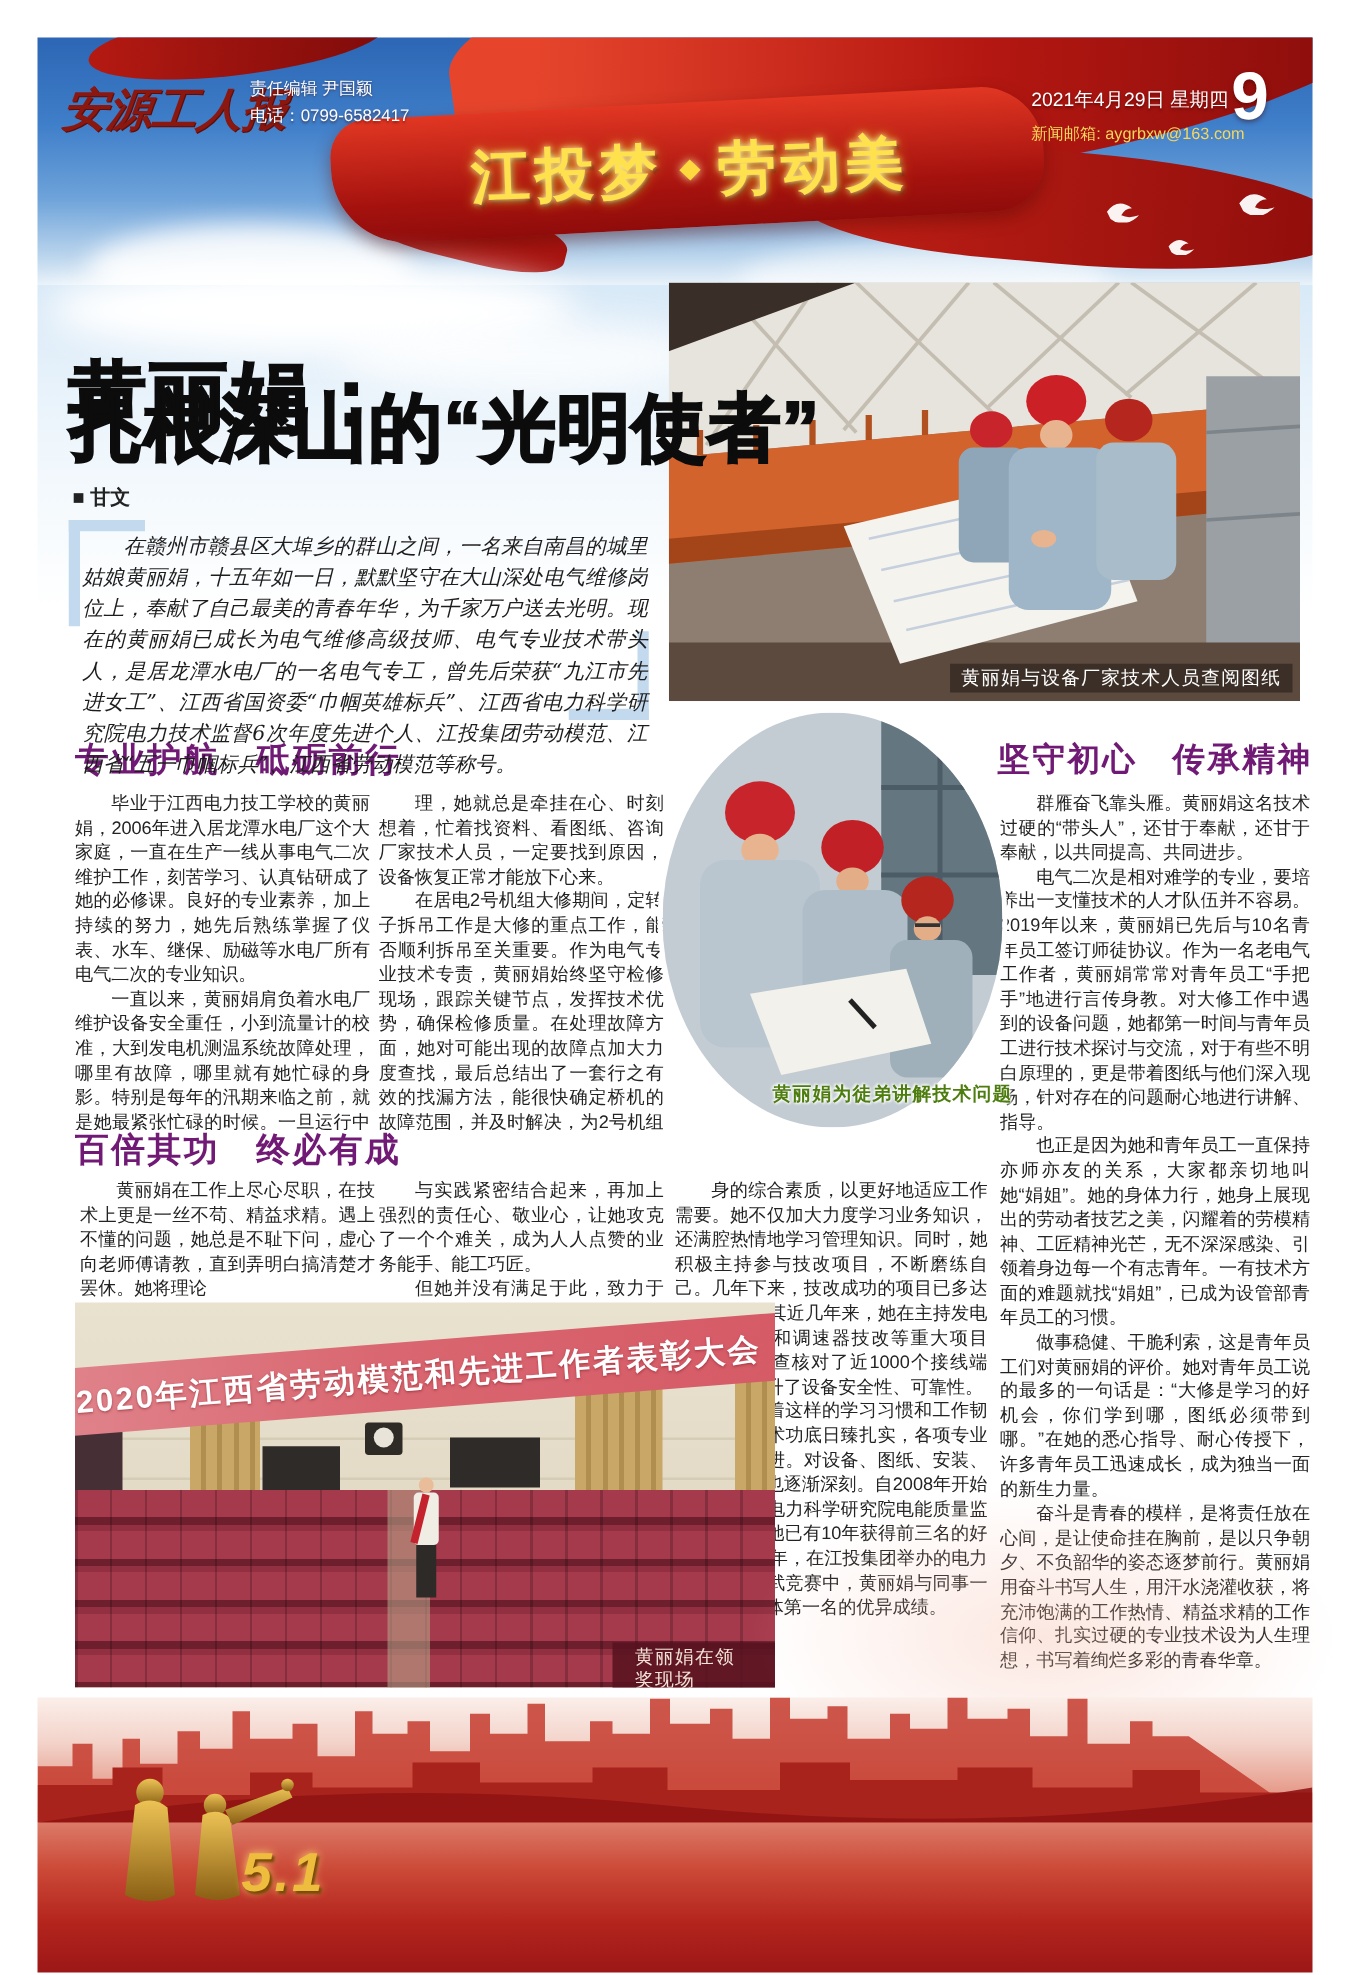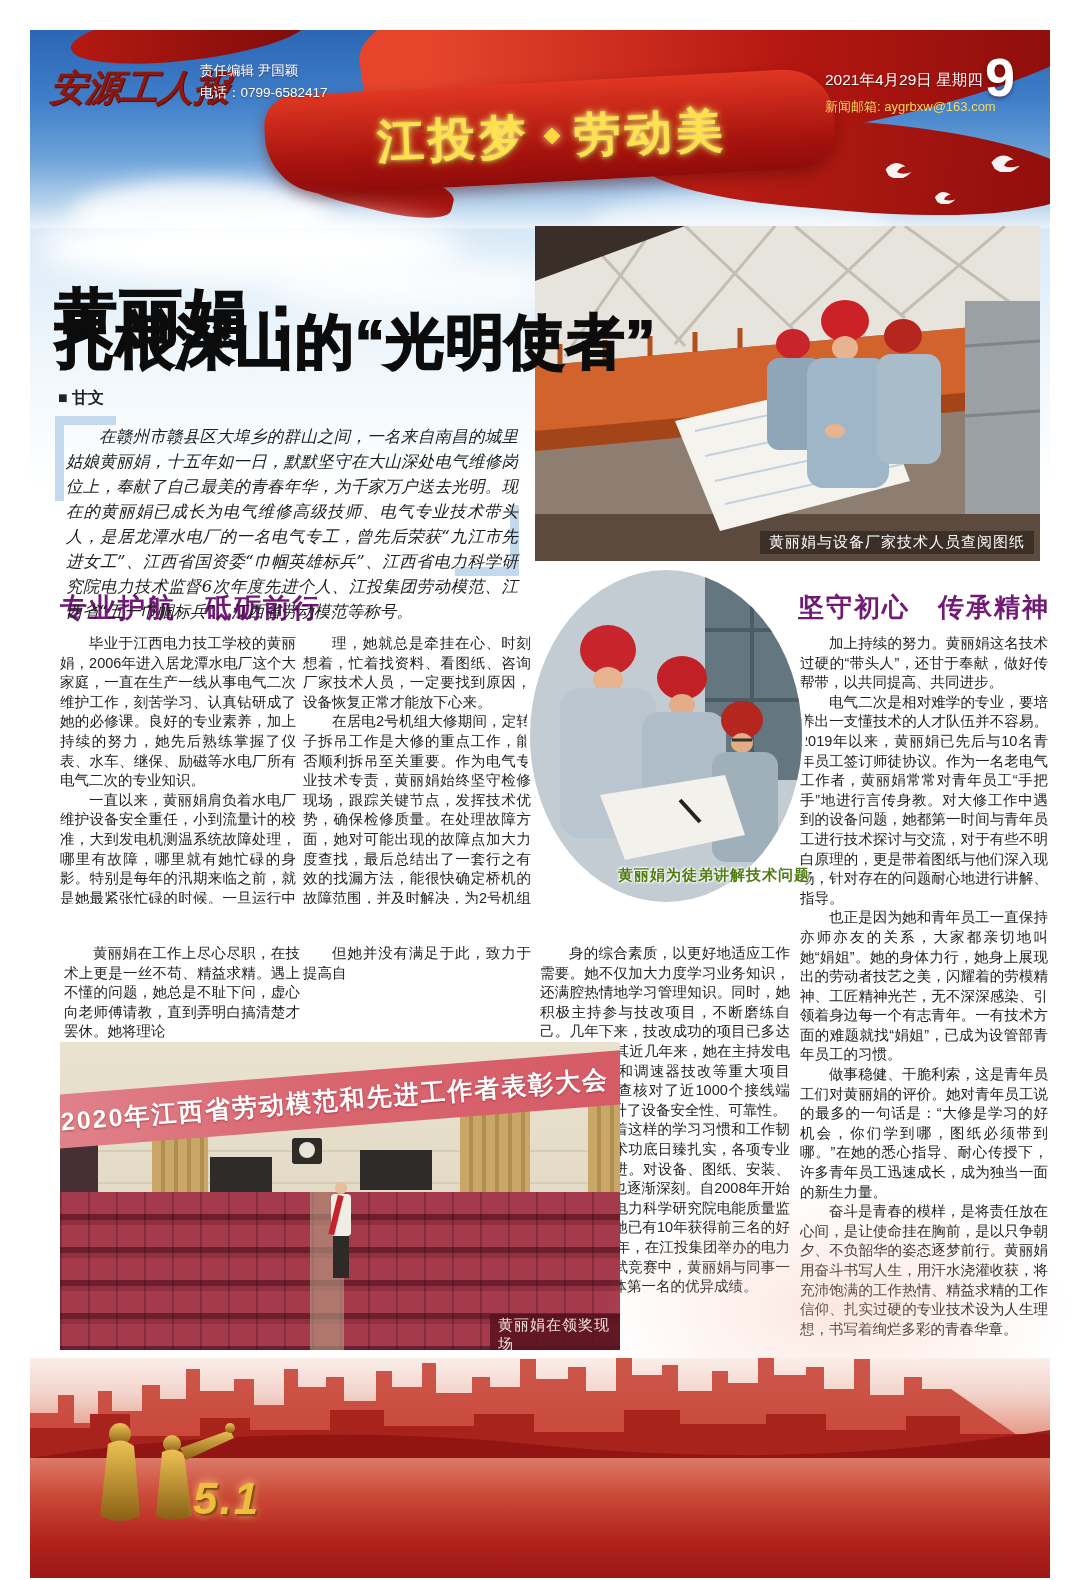--- a/index.html
+++ b/index.html
@@ -72,21 +72,21 @@
          background:
           repeating-linear-gradient(90deg,rgba(0,0,0,.20) 0 2px,rgba(255,255,255,0) 2px 28px),
           repeating-linear-gradient(180deg,#a63a4d 0 22px,#6e1f2e 22px 28px,#923042 28px 33px);}
   .aisle{position:absolute;left:250px;top:150px;width:34px;height:158px;background:#b8a98c;opacity:.55;}
   .figure{position:absolute;left:268px;top:140px;width:26px;height:96px;z-index:3;}
   .fig-head{position:absolute;left:7px;top:0;width:12px;height:12px;border-radius:50%;background:#e9bd9a;}
   .fig-body{position:absolute;left:3px;top:12px;width:20px;height:42px;border-radius:4px;background:#f0ede4;}
   .fig-sash{position:absolute;left:5px;top:13px;width:6px;height:40px;background:#c4232d;transform:rotate(14deg);}
   .fig-legs{position:absolute;left:5px;top:54px;width:16px;height:42px;background:#2d2a28;}
   .aw-cap{position:absolute;left:430px;top:272px;background:rgba(86,18,30,.85);color:#f3e3d6;font-size:15px;
-          padding:2px 8px;letter-spacing:1px;z-index:4;}
+          padding:2px 18px;letter-spacing:1px;z-index:4;}
 
   
   .bracket-tl{position:absolute;left:55px;top:416px;width:52px;height:76px;z-index:2;
               border-left:9px solid #c3d9ee;border-top:9px solid #c3d9ee;}
   .bracket-br{position:absolute;left:455px;top:505px;width:55px;height:62px;z-index:2;
               border-right:9px solid #c3d9ee;border-bottom:9px solid #c3d9ee;}
   .intro{position:absolute;left:66px;top:424px;width:452px;height:146px;z-index:3;
          font-family:"DejaVu Serif","Liberation Serif",serif;font-style:italic;
          font-size:16.5px;line-height:25px;color:#1d1d1d;text-align:justify;text-indent:2em;}
 
@@ -237,31 +237,33 @@
       <line x1="202" y1="170" x2="222" y2="170" stroke="#333" stroke-width="3"></line>
       <rect x="182" y="182" width="66" height="110" rx="14" fill="#9fb0bb"></rect>
       <polygon points="70,225 195,205 215,265 95,290" fill="#f2f1ec"></polygon>
       <line x1="150" y1="230" x2="170" y2="252" stroke="#222" stroke-width="4"></line>
     </svg>
   </div>
   <div class="circle-cap">黄丽娟为徒弟讲解技术问题</div>
 
   <div class="sec-h" style="left:798px;top:590px;width:252px;font-size:26px;">坚守初心　传承精神</div>
   <div class="col" style="left:800px;top:634px;width:248px;height:706px;">
-    <p>加上持续的努力。黄丽娟这名技术过硬的“带头人”，还甘于奉献，做好传帮带，以共同提高、共同进步。</p>
+    <p>群雁奋飞靠头雁。黄丽娟这名技术过硬的“带头人”，还甘于奉献，还甘于奉献，以共同提高、共同进步。</p>
     <p>电气二次是相对难学的专业，要培养出一支懂技术的人才队伍并不容易。2019年以来，黄丽娟已先后与10名青年员工签订师徒协议。作为一名老电气工作者，黄丽娟常常对青年员工“手把手”地进行言传身教。对大修工作中遇到的设备问题，她都第一时间与青年员工进行技术探讨与交流，对于有些不明白原理的，更是带着图纸与他们深入现场，针对存在的问题耐心地进行讲解、指导。</p>
     <p>也正是因为她和青年员工一直保持亦师亦友的关系，大家都亲切地叫她“娟姐”。她的身体力行，她身上展现出的劳动者技艺之美，闪耀着的劳模精神、工匠精神光芒，无不深深感染、引领着身边每一个有志青年。一有技术方面的难题就找“娟姐”，已成为设管部青年员工的习惯。</p>
     <p>做事稳健、干脆利索，这是青年员工们对黄丽娟的评价。她对青年员工说的最多的一句话是：“大修是学习的好机会，你们学到哪，图纸必须带到哪。”在她的悉心指导、耐心传授下，许多青年员工迅速成长，成为独当一面的新生力量。</p>
     <p>奋斗是青春的模样，是将责任放在心间，是让使命挂在胸前，是以只争朝夕、不负韶华的姿态逐梦前行。黄丽娟用奋斗书写人生，用汗水浇灌收获，将充沛饱满的工作热情、精益求精的工作信仰、扎实过硬的专业技术设为人生理想，书写着绚烂多彩的青春华章。</p>
   </div>
 
+  <div class="sec-h" style="left:60px;top:902px;width:470px;">百倍其功　终必有成</div>
   <div class="col" style="left:64px;top:944px;width:236px;height:94px;">
     <p>黄丽娟在工作上尽心尽职，在技术上更是一丝不苟、精益求精。遇上不懂的问题，她总是不耻下问，虚心向老师傅请教，直到弄明白搞清楚才罢休。她将理论</p>
   </div>
   <div class="col" style="left:303px;top:944px;width:228px;height:96px;">
+    <p>与实践紧密结合起来，再加上强烈的责任心、敬业心，让她攻克了一个个难关，成为人人点赞的业务能手、能工巧匠。</p>
     <p>但她并没有满足于此，致力于提高自</p>
   </div>
   <div class="col" style="left:540px;top:944px;width:250px;height:400px;">
     <p>身的综合素质，以更好地适应工作需要。她不仅加大力度学习业务知识，还满腔热情地学习管理知识。同时，她积极主持参与技改项目，不断磨练自己。几年下来，技改成功的项目已多达30余项。尤其近几年来，她在主持发电机励磁系统和调速器技改等重大项目时，精心检查核对了近1000个接线端子，有效提升了设备安全性、可靠性。</p>
     <p>正是凭着这样的学习习惯和工作韧劲，她的技术功底日臻扎实，各项专业技术不断精进。对设备、图纸、安装、试验的掌握也逐渐深刻。自2008年开始参加江西省电力科学研究院电能质量监督评比起，她已有10年获得前三名的好成绩。2016年，在江投集团举办的电力板块技术比武竞赛中，黄丽娟与同事一起，获得团体第一名的优异成绩。</p>
   </div>
 
   <div class="photo-award">
     <div class="aw-line" style="top:108px;"></div>
     <div class="aw-line" style="top:140px;"></div>

